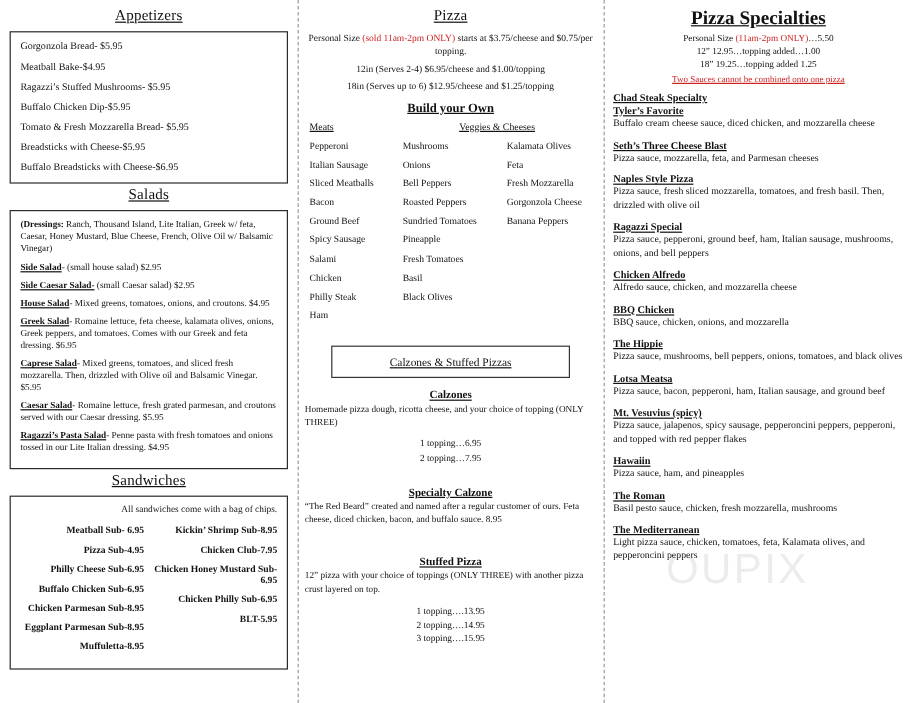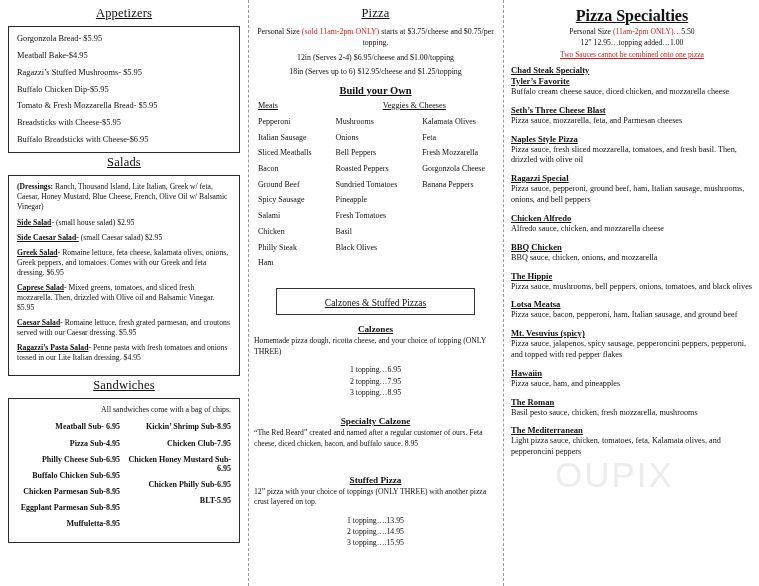--- a/index.html
+++ b/index.html
@@ -147,20 +147,23 @@
     <div class="sec-title">Salads</div>
     <div class="boxed">
       <div class="dressings">
         <b>(Dressings:</b><span> Ranch, Thousand Island, Lite Italian, Greek w/ feta, Caesar, Honey Mustard, Blue Cheese, French, Olive Oil w/ Balsamic Vinegar)</span>
       </div>
       <div class="salad-item">
         <span class="u">Side Salad</span><span>- (small house salad) $2.95</span>
       </div>
       <div class="salad-item">
         <span class="u">Side Caesar Salad-</span><span> (small Caesar salad) $2.95</span>
+      </div>
+      <div class="salad-item">
+        <span class="u">House Salad</span><span>- Mixed greens, tomatoes, onions, and croutons. $4.95</span>
       </div>
       <div class="salad-item">
         <span class="u">Greek Salad</span><span>- Romaine lettuce, feta cheese, kalamata olives, onions, Greek peppers, and tomatoes. Comes with our Greek and feta dressing. $6.95</span>
       </div>
       <div class="salad-item">
         <span class="u">Caprese Salad</span><span>- Mixed greens, tomatoes, and sliced fresh mozzarella. Then, drizzled with Olive oil and Balsamic Vinegar. $5.95</span>
       </div>
       <div class="salad-item">
         <span class="u">Caesar Salad</span><span>- Romaine lettuce, fresh grated parmesan, and croutons served with our Caesar dressing. $5.95</span>
       </div>
@@ -245,21 +248,20 @@
 
     <div class="cz-box">
       <span>Calzones &amp; Stuffed Pizzas</span>
     </div>
 
     <div class="mid-head">Calzones</div>
     <div class="mid-desc">Homemade pizza dough, ricotta cheese, and your choice of topping (ONLY THREE)</div>
     <div class="price-list">
       <div>1 topping…6.95</div>
       <div>2 topping…7.95</div>
-      <div>3 topping…8.95</div>
     </div>
 
     <div class="mid-gap"></div>
 
     <div class="mid-head">Specialty Calzone</div>
     <div class="mid-desc">“The Red Beard” created and named after a regular customer of ours. Feta cheese, diced chicken, bacon, and buffalo sauce. 8.95</div>
 
     <div class="mid-gap"></div>
 
     <div class="mid-head">Stuffed Pizza</div>
@@ -270,20 +272,21 @@
       <div>3 topping….15.95</div>
     </div>
   </div>
 
   <div class="col col-right">
     <div class="rt-title">Pizza Specialties</div>
     <div class="rt-price">
       <span>Personal Size </span><span class="red">(11am-2pm ONLY)</span><span>…5.50</span>
     </div>
     <div class="rt-price">12” 12.95…topping added…1.00</div>
+    <div class="rt-price">18” 19.25…topping added 1.25</div>
     <div class="rt-warn">Two Sauces cannot be combined onto one pizza</div>
 
     <div class="sp-name">Chad Steak Specialty</div>
 
     <div class="sp-name">Tyler’s Favorite</div>
     <div class="sp-desc">Buffalo cream cheese sauce, diced chicken, and mozzarella cheese</div>
 
     <div class="sp-name">Seth’s Three Cheese Blast</div>
     <div class="sp-desc">Pizza sauce, mozzarella, feta, and Parmesan cheeses</div>
 

